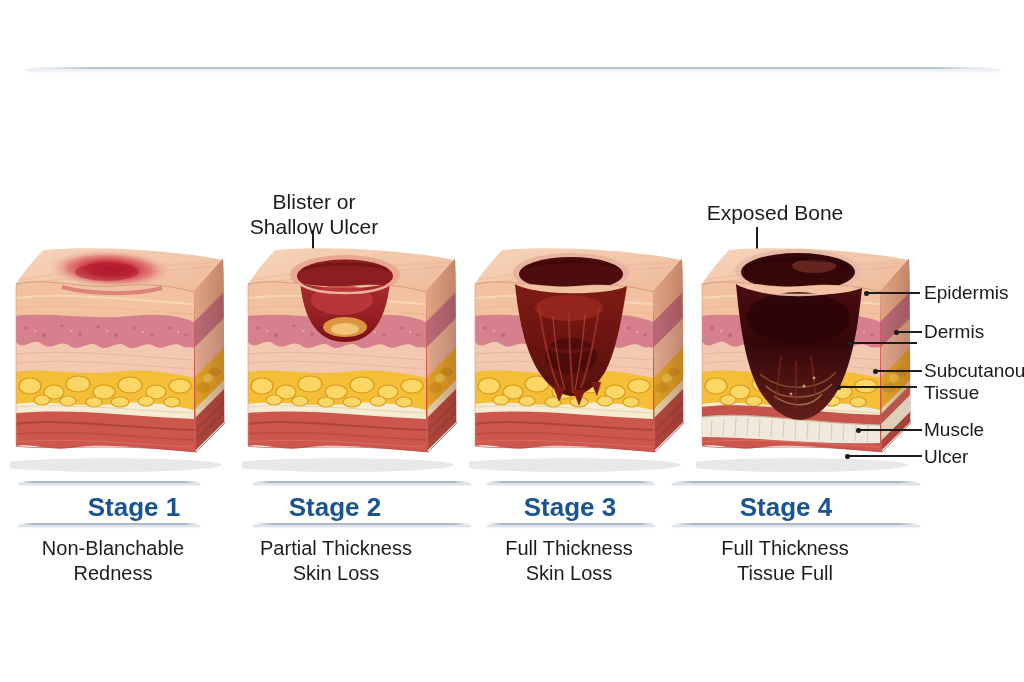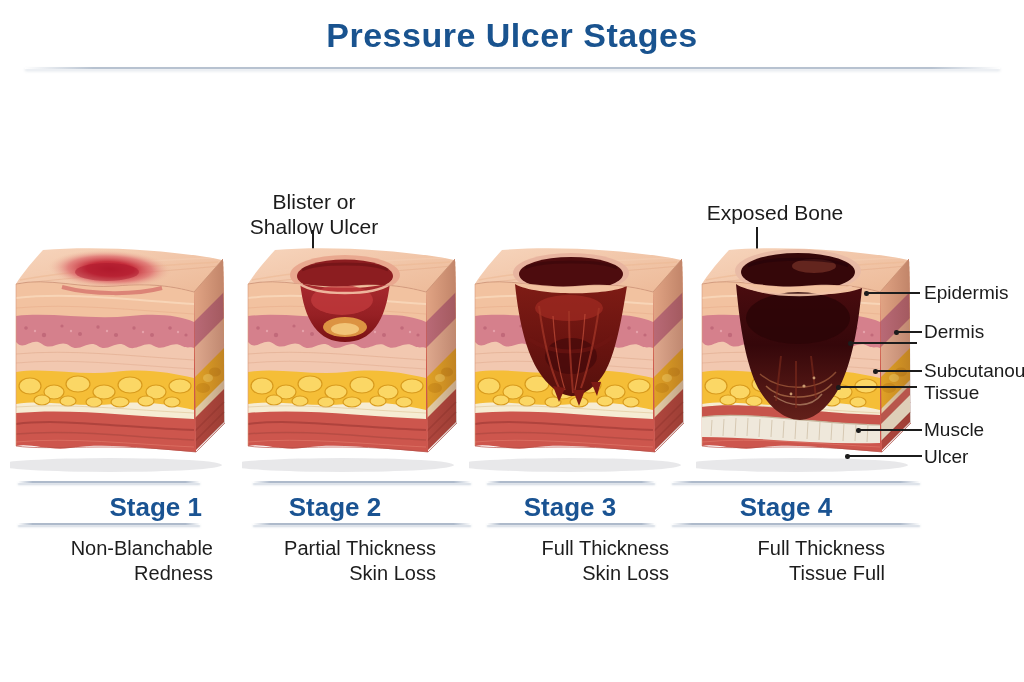--- a/index.html
+++ b/index.html
@@ -28,33 +28,32 @@
   .stage-line{
     height:2px;background:linear-gradient(to right,rgba(173,185,201,0),#aebacb 8%,#aebacb 92%,rgba(173,185,201,0));
     box-shadow:0 2px 2px rgba(160,175,195,.5);
   }
   .stage-header{
     text-align:center;font-size:26px;font-weight:bold;color:#1a5392;
   }
   .stage-caption{
     text-align:center;font-size:20px;line-height:25px;color:#1d1d1d;
   }
-  .stage-caption span{display:block;text-align:right;}
+  .stage-caption span{display:block;}
   .layer-label{font-size:19px;line-height:22px;color:#1b1b1b;white-space:nowrap;}
   .layer-label span{display:block;}
   .leader{height:2px;background:#1c1c1c;}
   .leader .dot{position:absolute;left:-2px;top:-1px;width:4.5px;height:4.5px;border-radius:50%;background:#1c1c1c;}
   .block svg{display:block;}
 </style>
 </head>
 <body>
 
 <div id="canvas">
 
-  <div class="abs page-title">Pressure Ulcer Stages</div>
   <div class="abs title-divider"></div>
 
   <svg width="0" height="0" style="position:absolute" aria-hidden="true">
     <defs>
       <linearGradient id="gTop" x1="0" y1="0" x2="1" y2="1">
         <stop offset="0" stop-color="#f8d8c1"></stop>
           <stop offset="1" stop-color="#ecb794"></stop>
       </linearGradient>
       <radialGradient id="gRed1" cx="0.5" cy="0.5" r="0.5">
         <stop offset="0" stop-color="#b61e2e"></stop>
@@ -313,21 +312,21 @@
   </div>
   <div class="abs layer-label" style="left:924px;top:446px;">
     <span>Ulcer</span>
   </div>
 
   <div class="abs stage-line" style="left:18px;top:481px;width:182px;"></div>
   <div class="abs stage-line" style="left:253px;top:481px;width:218px;"></div>
   <div class="abs stage-line" style="left:487px;top:481px;width:168px;"></div>
   <div class="abs stage-line" style="left:672px;top:481px;width:248px;"></div>
 
-  <div class="abs stage-header" style="left:2px;top:492px;width:200px;text-align:right;">Stage 1</div>
+  <div class="abs stage-header" style="left:34px;top:492px;width:200px;">Stage 1</div>
   <div class="abs stage-header" style="left:235px;top:492px;width:200px;">Stage 2</div>
   <div class="abs stage-header" style="left:470px;top:492px;width:200px;">Stage 3</div>
   <div class="abs stage-header" style="left:686px;top:492px;width:200px;">Stage 4</div>
 
   <div class="abs stage-line" style="left:18px;top:523px;width:182px;"></div>
   <div class="abs stage-line" style="left:253px;top:523px;width:218px;"></div>
   <div class="abs stage-line" style="left:487px;top:523px;width:168px;"></div>
   <div class="abs stage-line" style="left:672px;top:523px;width:248px;"></div>
 
   <div class="abs stage-caption" style="left:13px;top:536px;width:200px;">

